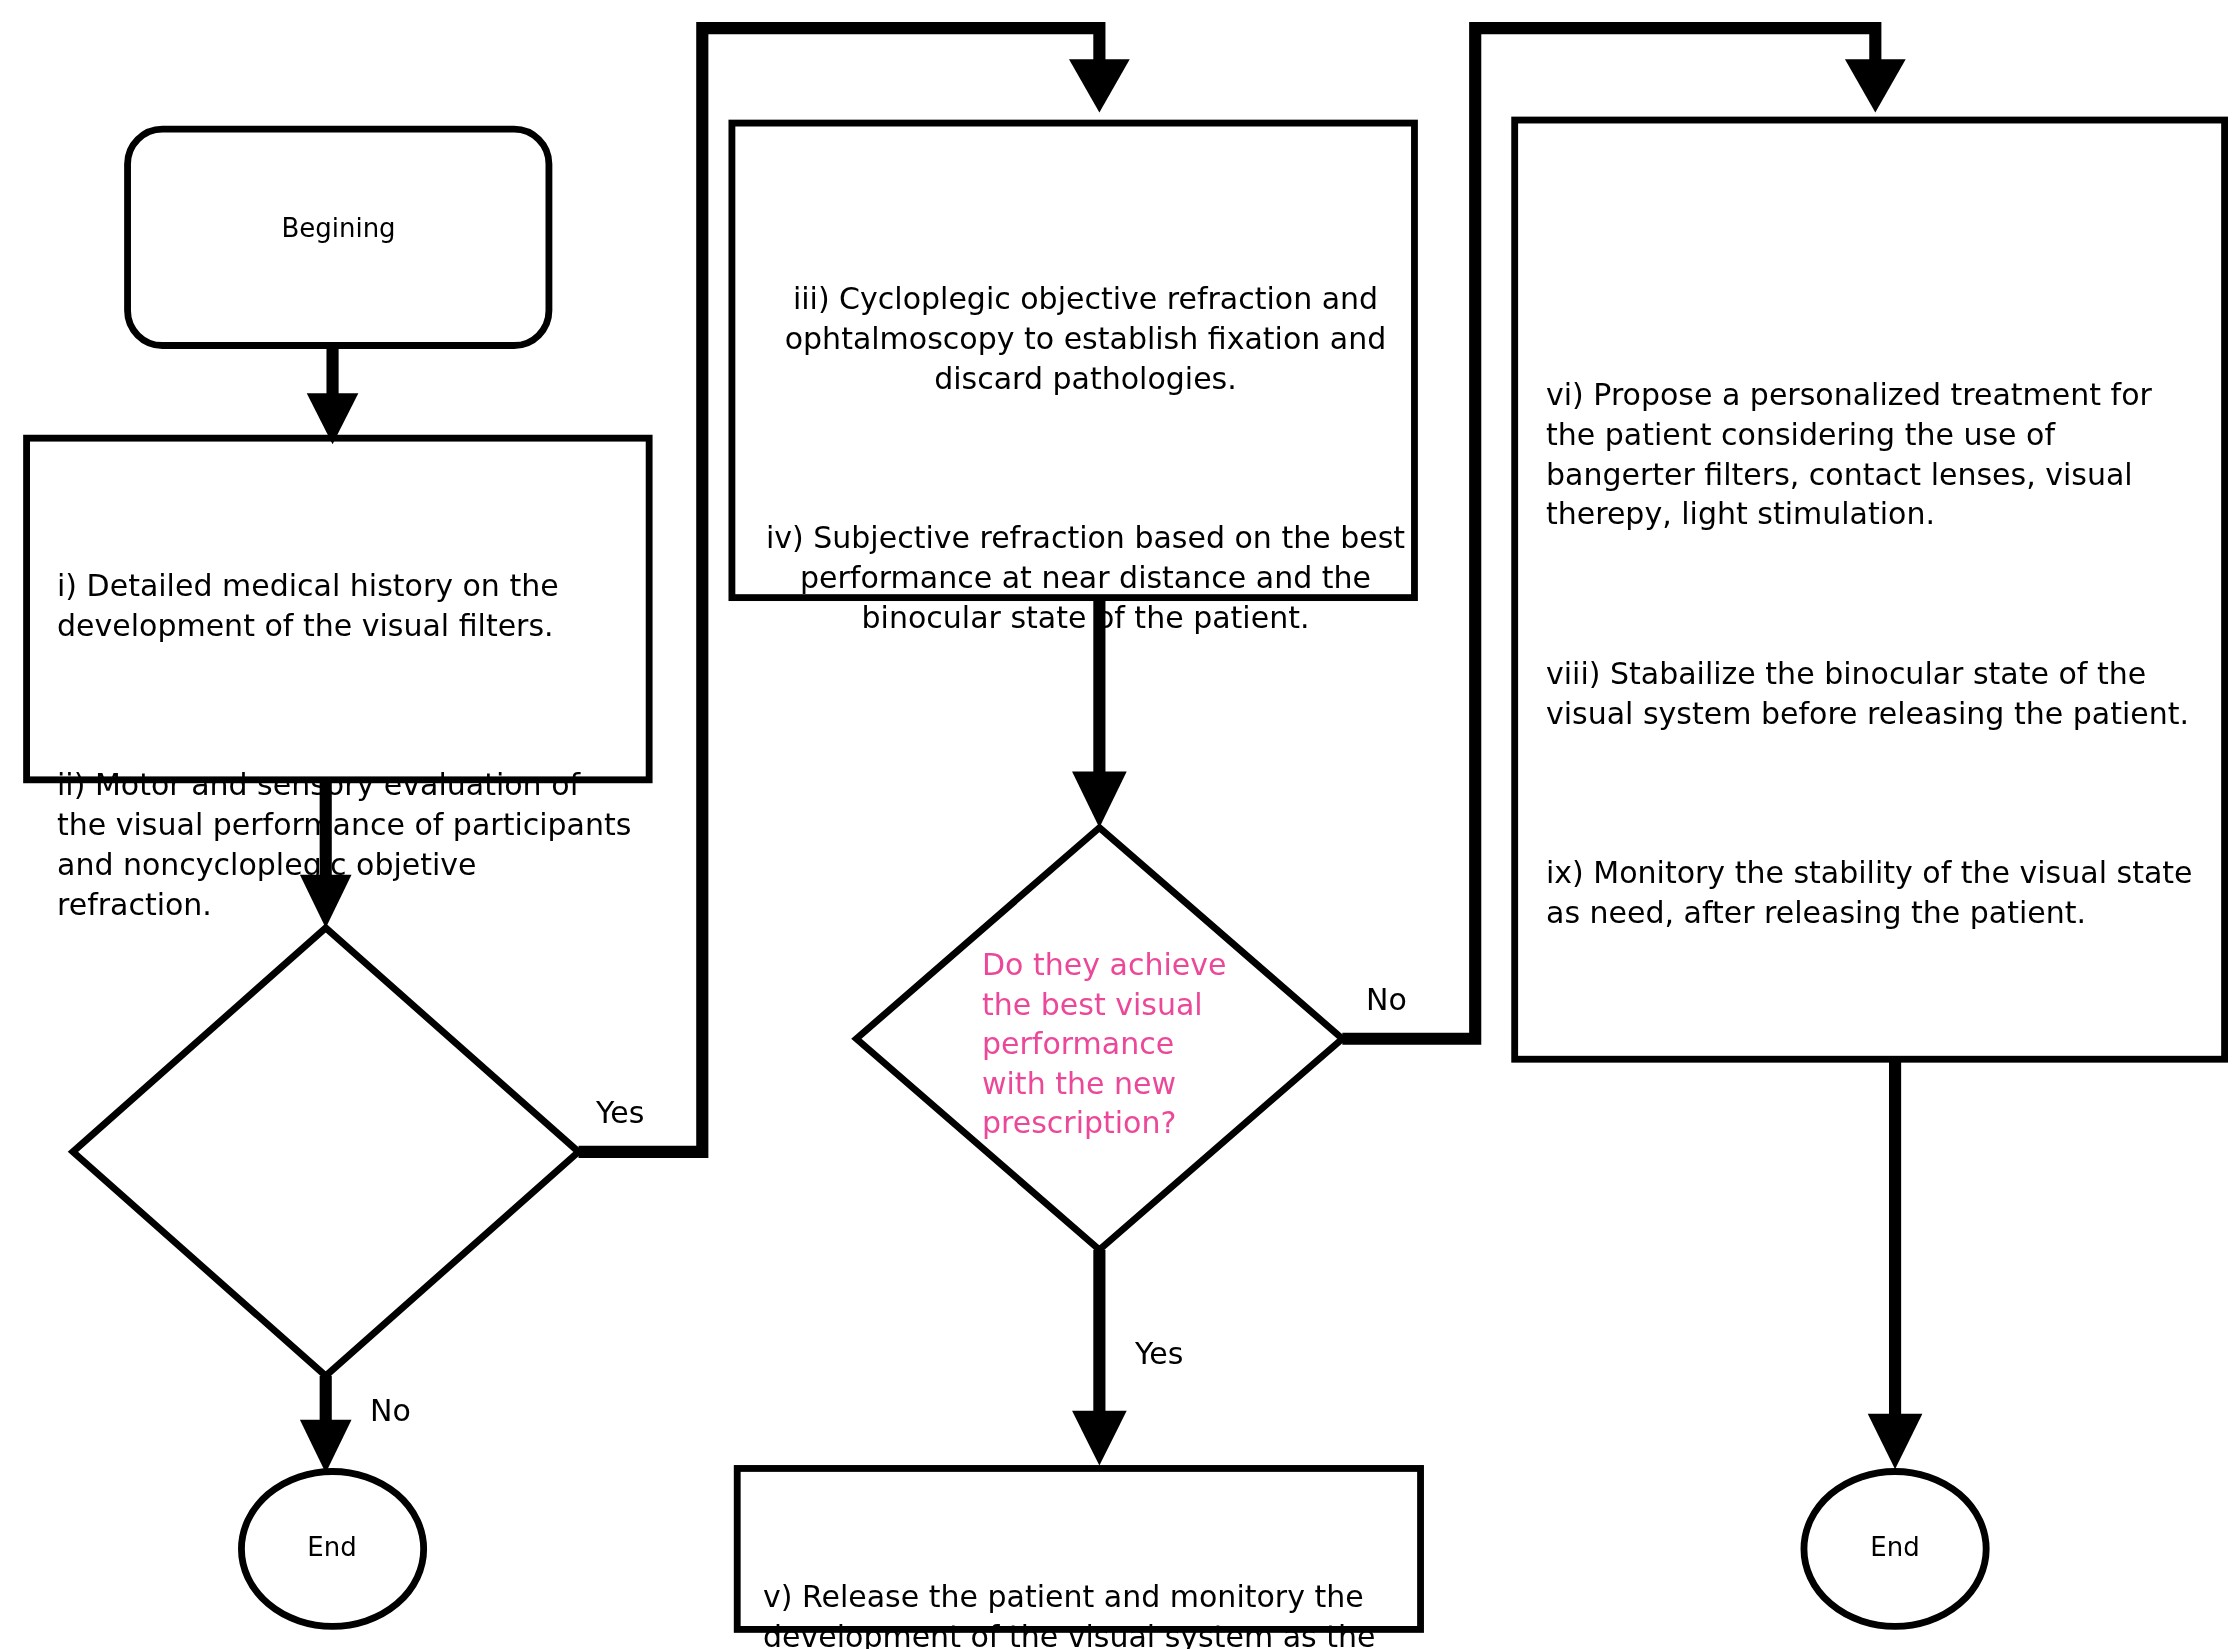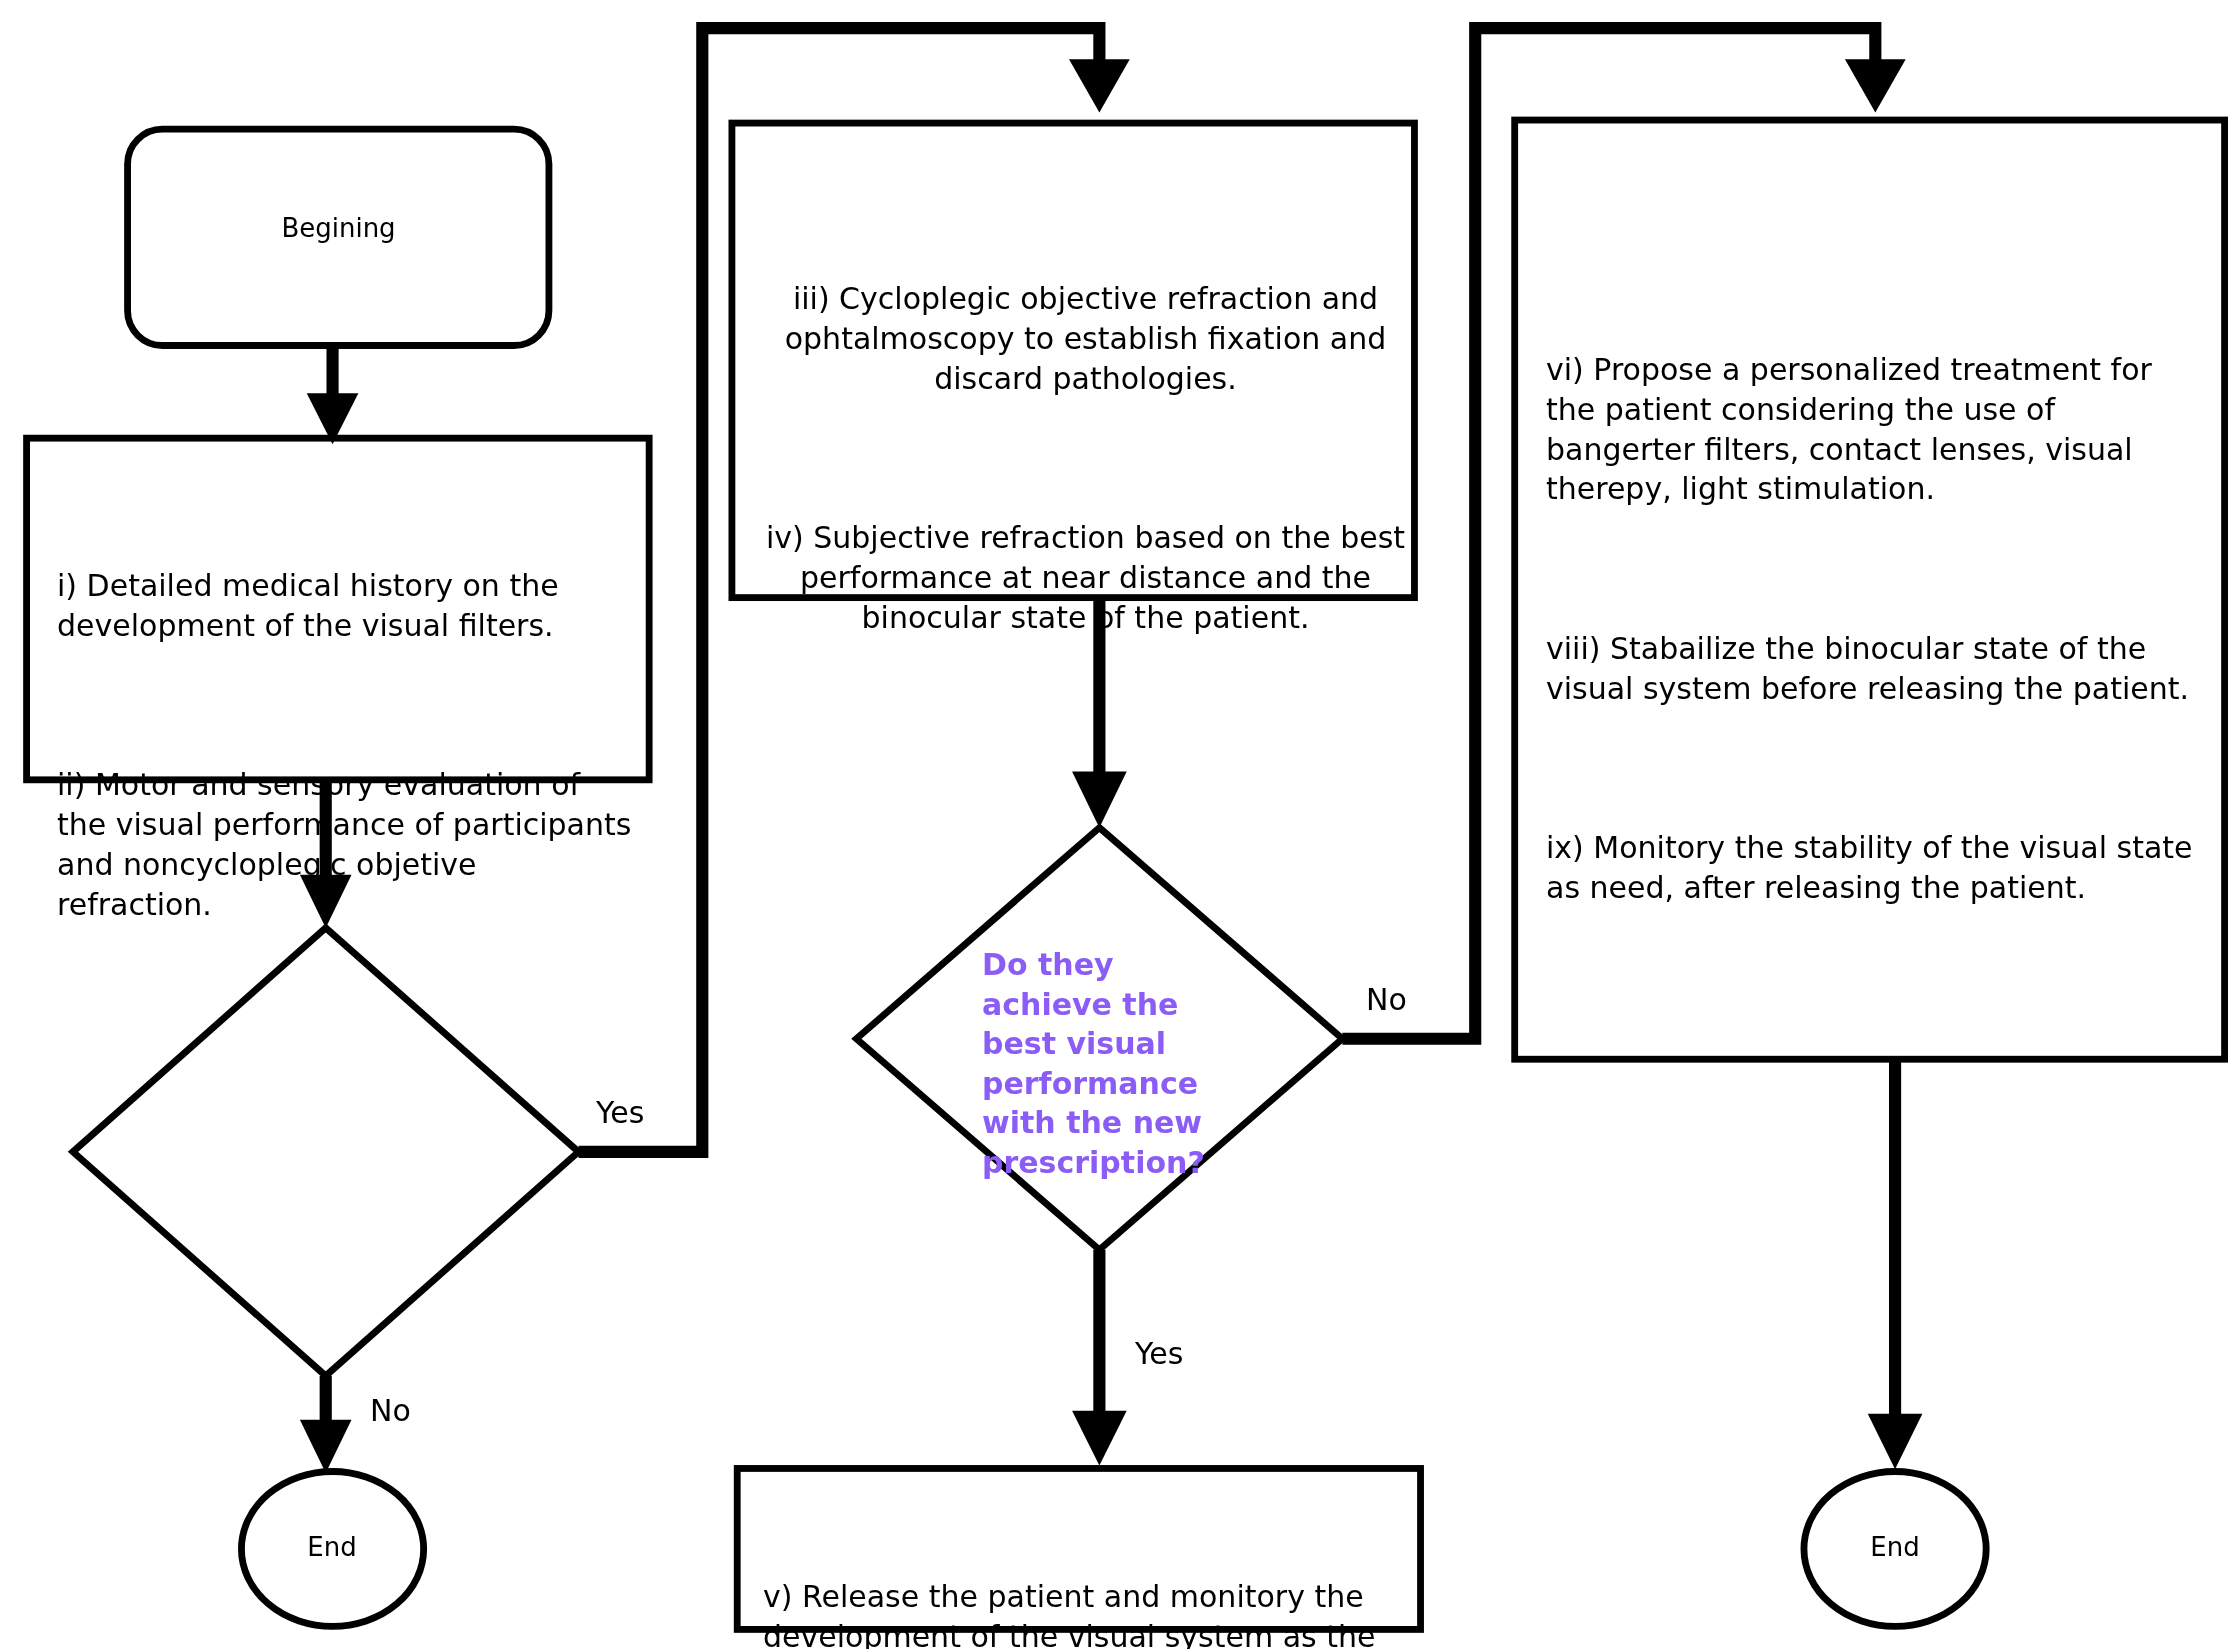--- a/index.html
+++ b/index.html
@@ -63,24 +63,23 @@
     font-family: "DejaVu Sans", sans-serif;
     font-size: 30px;
     color: #000000;
     white-space: pre;
   }
   .diamond-label {
     position: absolute;
     font-family: "DejaVu Sans", sans-serif;
     font-size: 30px;
     line-height: 1.32;
-    color: #8b5cf6;
+    color: #ec4899;
     text-align: left;
     white-space: pre-wrap;
-    font-weight: bold;
   }
   .node-label {
     position: absolute;
     font-family: "DejaVu Sans", sans-serif;
     font-size: 26px;
     color: #000000;
     text-align: center;
     white-space: pre;
   }
 </style>
@@ -157,21 +156,21 @@
   <div class="diamond-label" style="left:982px; top:945px; width:258px;">Do they achieve the best visual performance with the new prescription?</div>
 
   <div class="label" style="left:1366px; top:982px;">No</div>
 
   <div class="label" style="left:1135px; top:1336px;">Yes</div>
 
   <div class="boxtext" style="left:763px; top:1497px; width:645px;">
     <p>v) Release the patient and monitory the development of the visual system as the case requires</p>
   </div>
 
-  <div class="boxtext" style="left:1546px; top:270px; width:653px;">
+  <div class="boxtext" style="left:1546px; top:295px; width:653px;">
     <p>vi) Propose a personalized treatment for the patient considering the use of bangerter filters, contact lenses, visual therepy, light stimulation.</p>
     <p>viii) Stabailize the binocular state of the visual system before releasing the patient.</p>
     <p>ix) Monitory the stability of the visual state as need, after releasing the patient.</p>
   </div>
 
   <div class="node-label" style="left:1804px; top:1532px; width:182px;">End</div>
 
 </div>
 
 

